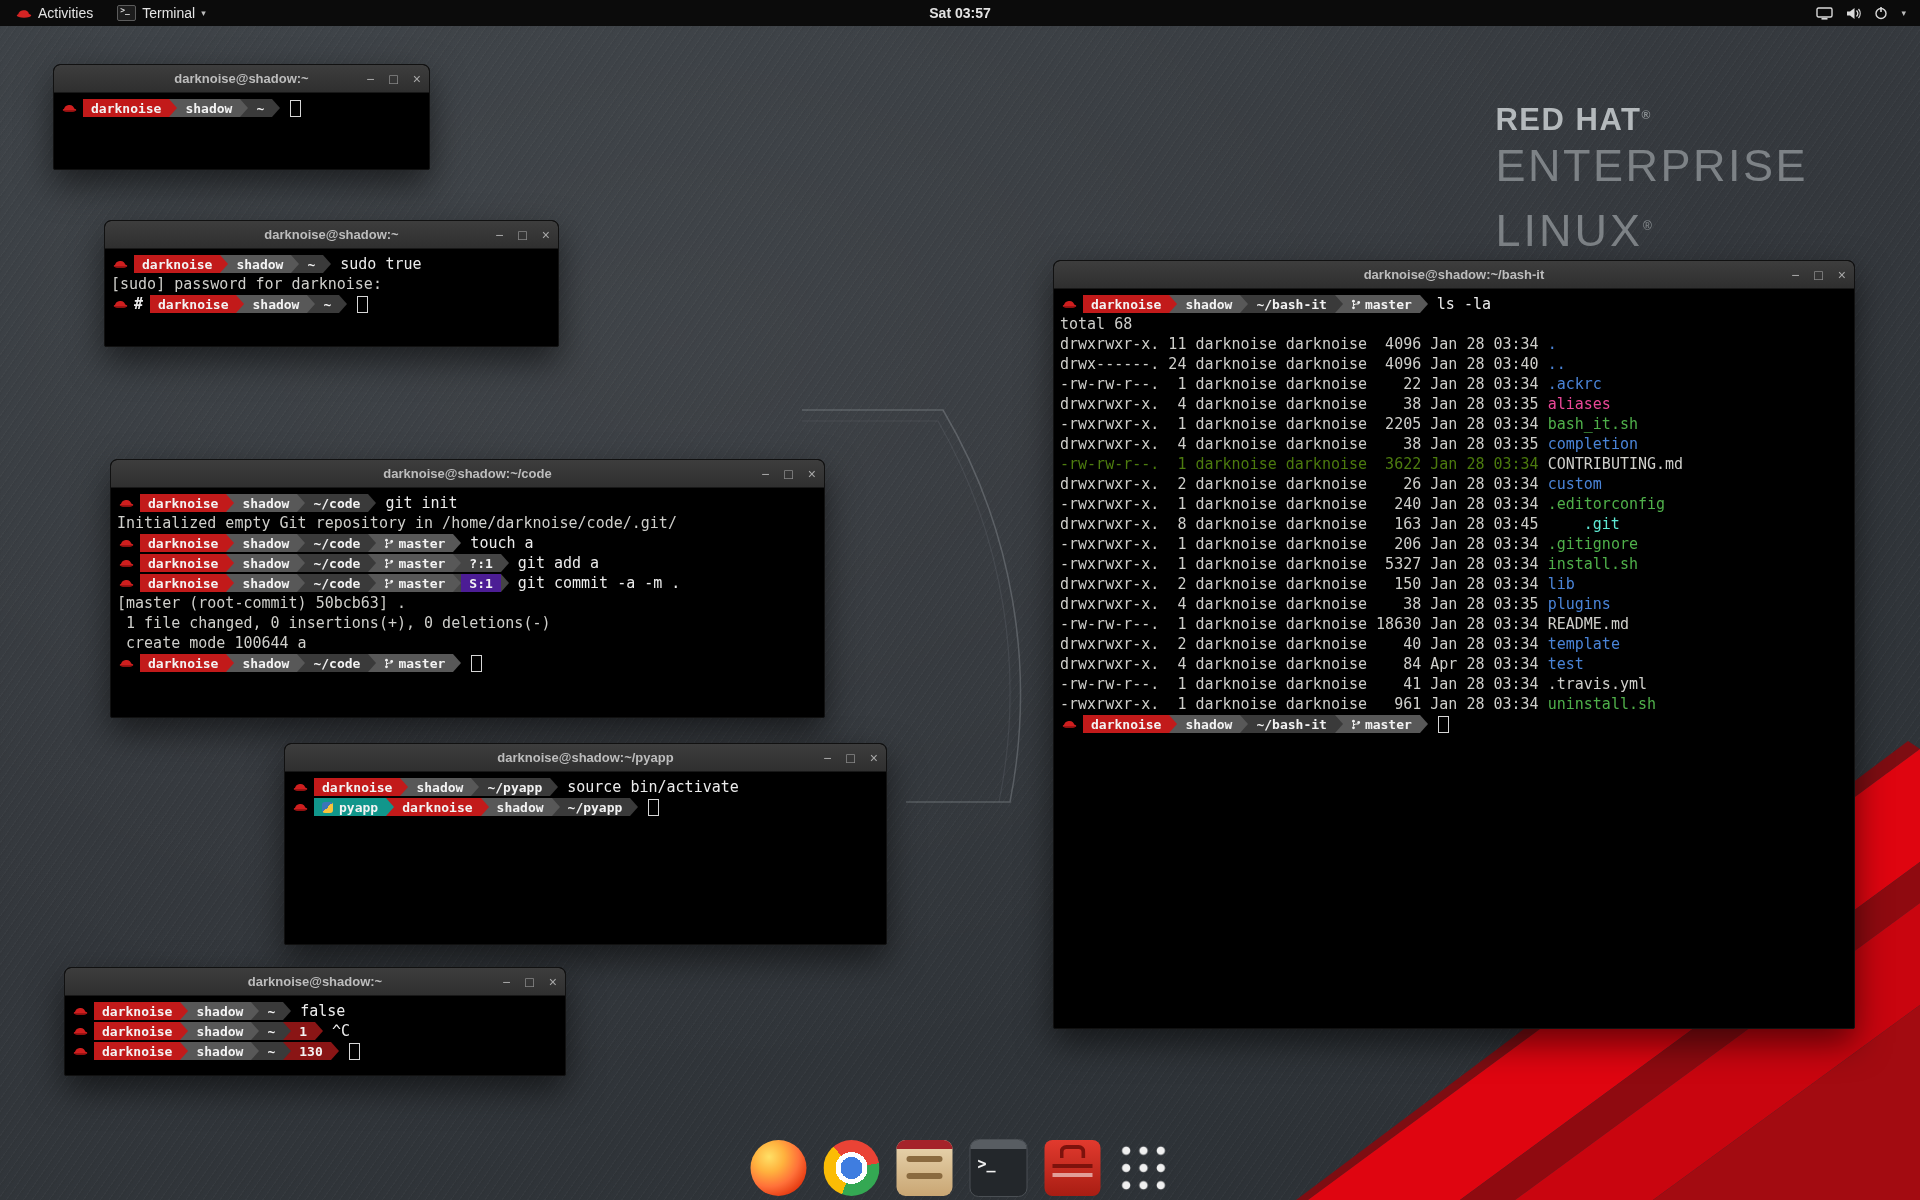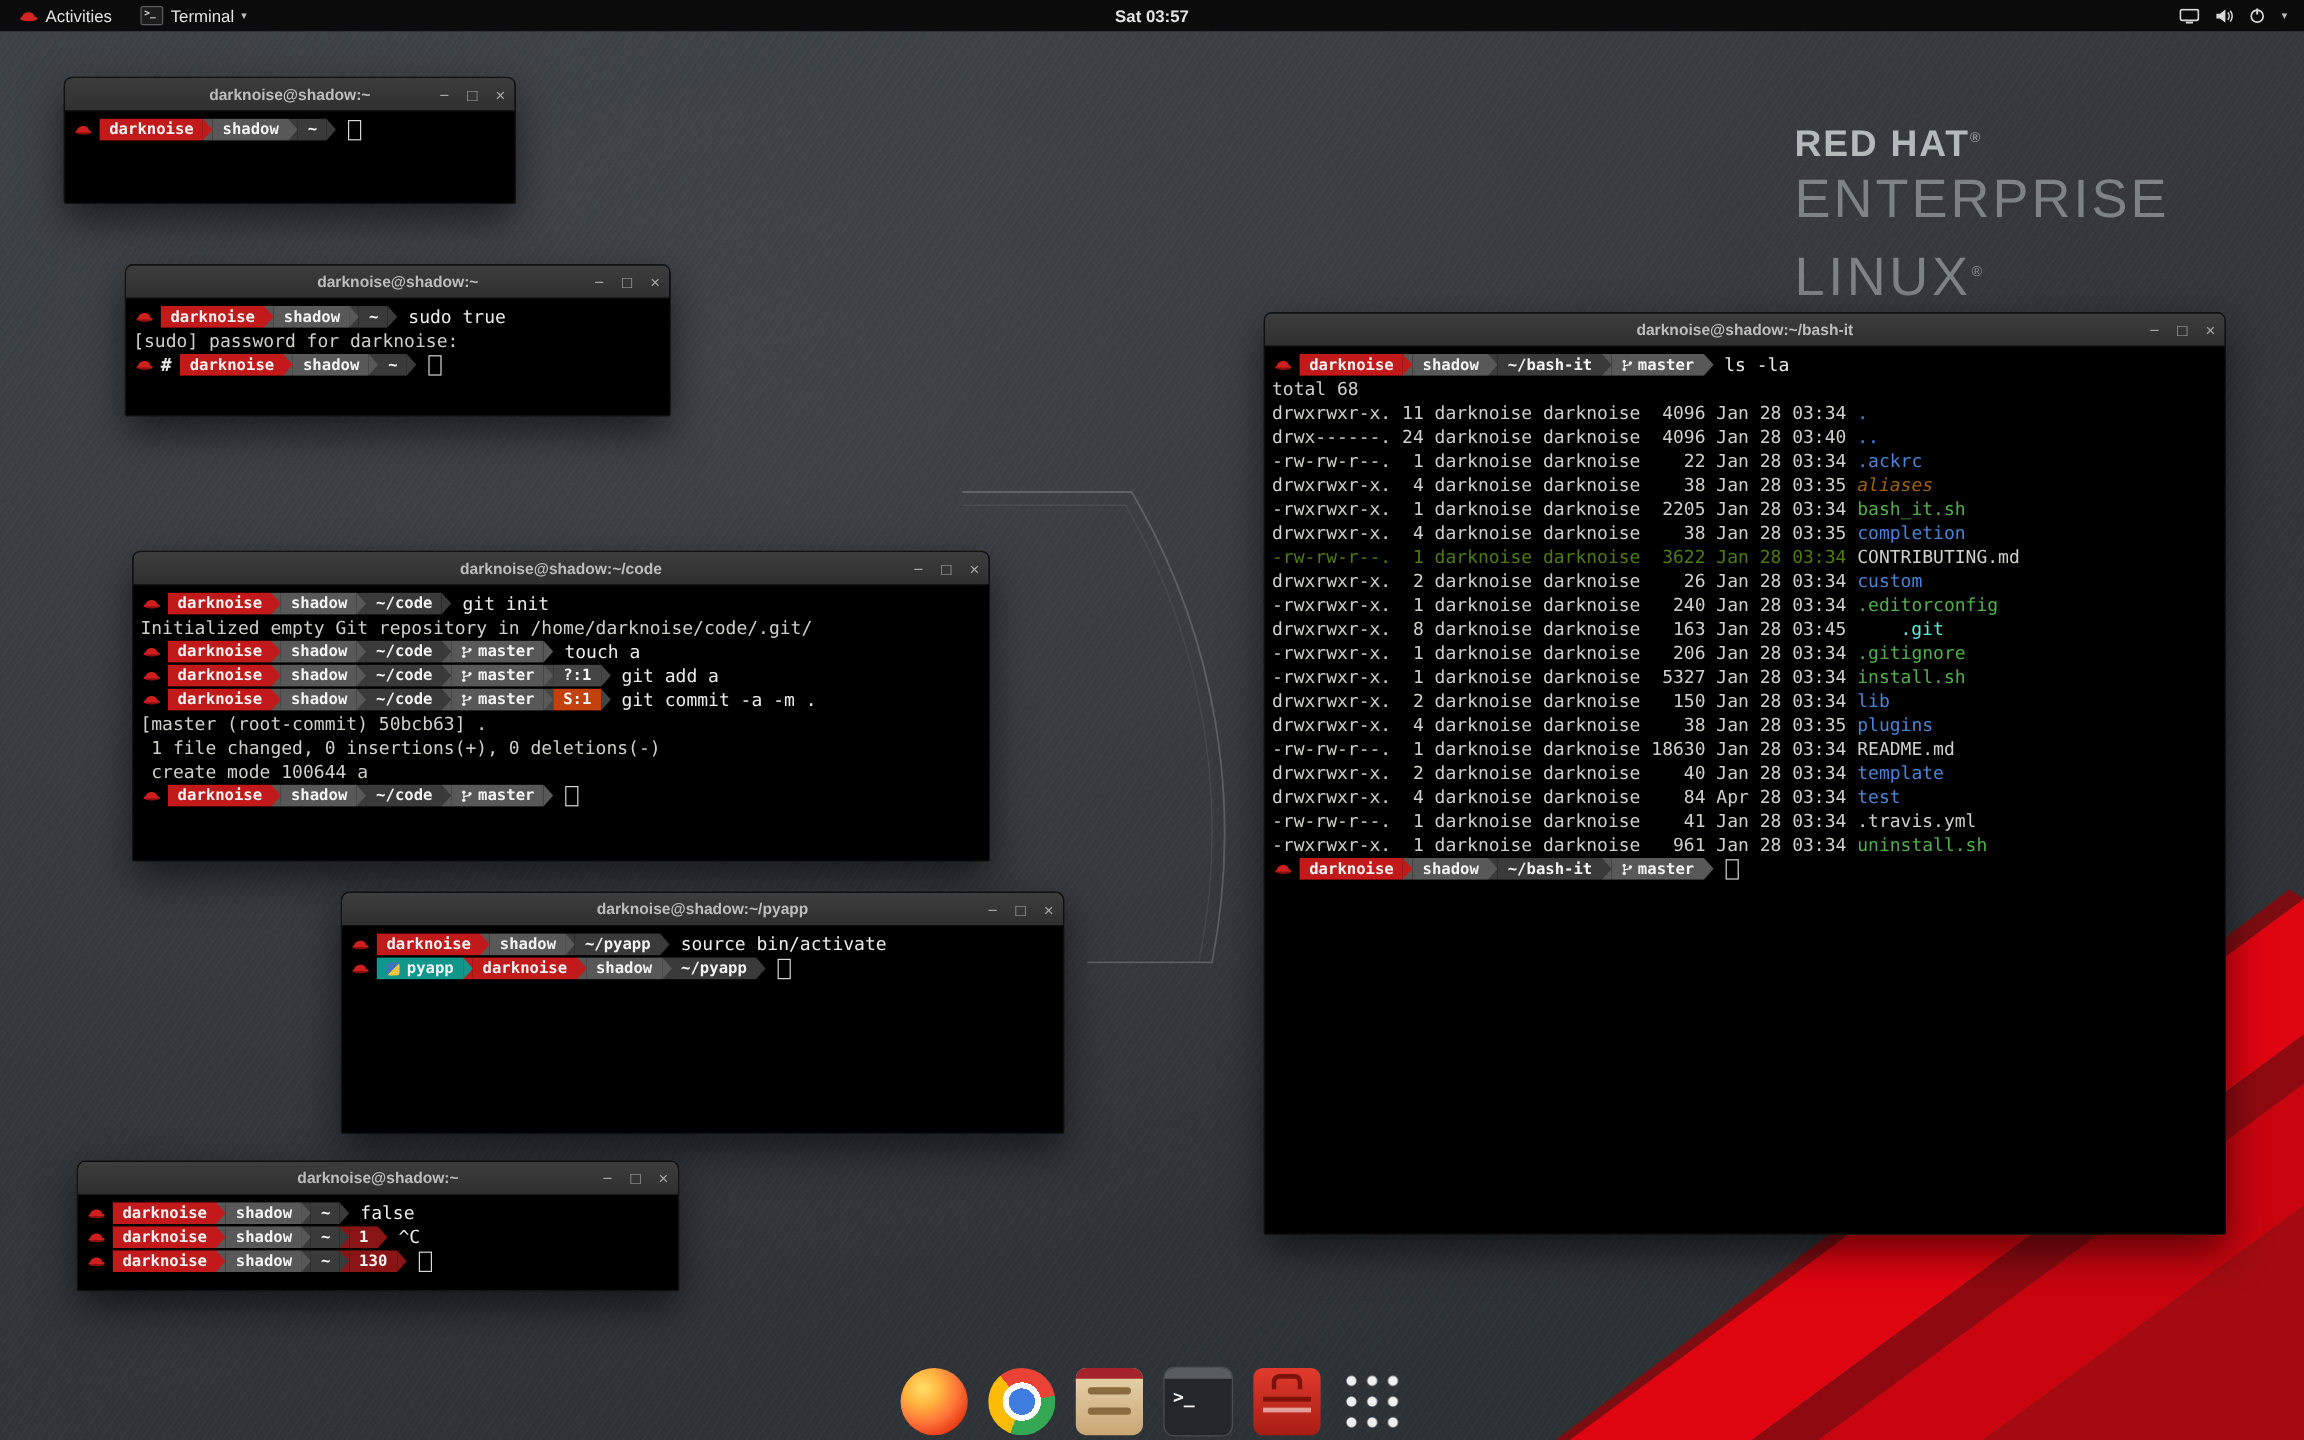--- a/index.html
+++ b/index.html
@@ -223,21 +223,21 @@
   </svg>master</span><span class="arr" style="border-left-color: rgb(88, 88, 88); background: rgb(69, 69, 69);"></span><span class="seg" style="background: rgb(69, 69, 69);">?:1</span><span class="arr" style="border-left-color: rgb(69, 69, 69); background: transparent;"></span><span class="cmd" style="color: rgb(236, 236, 236);">git add a</span></div>
       <div class="tline"><svg id="tpl-hat" class="hat" viewBox="0 0 22 13">
     <path d="M3 9 C3 3.5 8 2 11 2 C15 2 18 4.5 18 9 Z" fill="#cf1f1f"></path>
     <ellipse cx="11" cy="9.3" rx="10" ry="2.9" fill="#cf1f1f"></ellipse>
     <path d="M1.6 9.8 a9.4 2.6 0 0 0 18.8 0 Z" fill="#8f1010"></path>
   </svg><span class="seg" style="background: rgb(194, 26, 26);">darknoise</span><span class="arr" style="border-left-color: rgb(194, 26, 26); background: rgb(88, 88, 88);"></span><span class="seg" style="background: rgb(88, 88, 88);">shadow</span><span class="arr" style="border-left-color: rgb(88, 88, 88); background: rgb(58, 58, 58);"></span><span class="seg" style="background: rgb(58, 58, 58);">~/code</span><span class="arr" style="border-left-color: rgb(58, 58, 58); background: rgb(88, 88, 88);"></span><span class="seg" style="background: rgb(88, 88, 88);"><svg id="tpl-branch" class="bric" viewBox="0 0 12 14">
     <circle cx="3" cy="3" r="1.7" fill="#f0f0f0"></circle>
     <circle cx="3" cy="11" r="1.7" fill="#f0f0f0"></circle>
     <circle cx="9.2" cy="4.6" r="1.7" fill="#f0f0f0"></circle>
     <path d="M3 4.6 V9.4 M3 8.6 C3 6.4 6.2 6.4 9.2 6.4" stroke="#f0f0f0" stroke-width="1.2" fill="none"></path>
-  </svg>master</span><span class="arr" style="border-left-color: rgb(88, 88, 88); background: rgb(69, 69, 69);"></span><span class="seg" style="background: #c2410c;">S:1</span><span class="arr" style="border-left-color: rgb(69, 69, 69); background: transparent;"></span><span class="cmd" style="color: rgb(236, 236, 236);">git commit -a -m .</span></div>
+  </svg>master</span><span class="arr" style="border-left-color: rgb(88, 88, 88); background: rgb(69, 69, 69);"></span><span class="seg" style="background: #4c1d95;">S:1</span><span class="arr" style="border-left-color: rgb(69, 69, 69); background: transparent;"></span><span class="cmd" style="color: rgb(236, 236, 236);">git commit -a -m .</span></div>
       <div class="tline"><span style="color: rgb(207, 207, 203);">[master (root-commit) 50bcb63] .</span></div>
       <div class="tline"><span style="color: rgb(207, 207, 203);"> 1 file changed, 0 insertions(+), 0 deletions(-)</span></div>
       <div class="tline"><span style="color: rgb(207, 207, 203);"> create mode 100644 a</span></div>
       <div class="tline"><svg id="tpl-hat" class="hat" viewBox="0 0 22 13">
     <path d="M3 9 C3 3.5 8 2 11 2 C15 2 18 4.5 18 9 Z" fill="#cf1f1f"></path>
     <ellipse cx="11" cy="9.3" rx="10" ry="2.9" fill="#cf1f1f"></ellipse>
     <path d="M1.6 9.8 a9.4 2.6 0 0 0 18.8 0 Z" fill="#8f1010"></path>
   </svg><span class="seg" style="background: rgb(194, 26, 26);">darknoise</span><span class="arr" style="border-left-color: rgb(194, 26, 26); background: rgb(88, 88, 88);"></span><span class="seg" style="background: rgb(88, 88, 88);">shadow</span><span class="arr" style="border-left-color: rgb(88, 88, 88); background: rgb(58, 58, 58);"></span><span class="seg" style="background: rgb(58, 58, 58);">~/code</span><span class="arr" style="border-left-color: rgb(58, 58, 58); background: rgb(88, 88, 88);"></span><span class="seg" style="background: rgb(88, 88, 88);"><svg id="tpl-branch" class="bric" viewBox="0 0 12 14">
     <circle cx="3" cy="3" r="1.7" fill="#f0f0f0"></circle>
     <circle cx="3" cy="11" r="1.7" fill="#f0f0f0"></circle>
@@ -315,21 +315,21 @@
   </svg><span class="seg" style="background: rgb(194, 26, 26);">darknoise</span><span class="arr" style="border-left-color: rgb(194, 26, 26); background: rgb(88, 88, 88);"></span><span class="seg" style="background: rgb(88, 88, 88);">shadow</span><span class="arr" style="border-left-color: rgb(88, 88, 88); background: rgb(58, 58, 58);"></span><span class="seg" style="background: rgb(58, 58, 58);">~/bash-it</span><span class="arr" style="border-left-color: rgb(58, 58, 58); background: rgb(88, 88, 88);"></span><span class="seg" style="background: rgb(88, 88, 88);"><svg id="tpl-branch" class="bric" viewBox="0 0 12 14">
     <circle cx="3" cy="3" r="1.7" fill="#f0f0f0"></circle>
     <circle cx="3" cy="11" r="1.7" fill="#f0f0f0"></circle>
     <circle cx="9.2" cy="4.6" r="1.7" fill="#f0f0f0"></circle>
     <path d="M3 4.6 V9.4 M3 8.6 C3 6.4 6.2 6.4 9.2 6.4" stroke="#f0f0f0" stroke-width="1.2" fill="none"></path>
   </svg>master</span><span class="arr" style="border-left-color: rgb(88, 88, 88); background: transparent;"></span><span class="cmd" style="color: rgb(236, 236, 236);">ls -la</span></div>
       <div class="tline"><span style="color: rgb(207, 207, 203);">total 68</span></div>
       <div class="tline"><span style="color: rgb(207, 207, 203);">drwxrwxr-x. 11 darknoise darknoise  4096 Jan 28 03:34 </span><span style="color: rgb(74, 132, 216);">.</span></div>
       <div class="tline"><span style="color: rgb(207, 207, 203);">drwx------. 24 darknoise darknoise  4096 Jan 28 03:40 </span><span style="color: rgb(74, 132, 216);">..</span></div>
       <div class="tline"><span style="color: rgb(207, 207, 203);">-rw-rw-r--.  1 darknoise darknoise    22 Jan 28 03:34 </span><span style="color: rgb(74, 132, 216);">.ackrc</span></div>
-      <div class="tline"><span style="color: rgb(207, 207, 203);">drwxrwxr-x.  4 darknoise darknoise    38 Jan 28 03:35 </span><span style="color: #a16207; font-style: italic;">aliases</span></div>
+      <div class="tline"><span style="color: rgb(207, 207, 203);">drwxrwxr-x.  4 darknoise darknoise    38 Jan 28 03:35 </span><span style="color: #ec4899;">aliases</span></div>
       <div class="tline"><span style="color: rgb(207, 207, 203);">-rwxrwxr-x.  1 darknoise darknoise  2205 Jan 28 03:34 </span><span style="color: rgb(79, 176, 74);">bash_it.sh</span></div>
       <div class="tline"><span style="color: rgb(207, 207, 203);">drwxrwxr-x.  4 darknoise darknoise    38 Jan 28 03:35 </span><span style="color: rgb(74, 132, 216);">completion</span></div>
       <div class="tline"><span style="color: #4d7c0f;">-rw-rw-r--.  1 darknoise darknoise  3622 Jan 28 03:34 </span><span style="color: rgb(207, 207, 203);">CONTRIBUTING.md</span></div>
       <div class="tline"><span style="color: rgb(207, 207, 203);">drwxrwxr-x.  2 darknoise darknoise    26 Jan 28 03:34 </span><span style="color: rgb(74, 132, 216);">custom</span></div>
       <div class="tline"><span style="color: rgb(207, 207, 203);">-rwxrwxr-x.  1 darknoise darknoise   240 Jan 28 03:34 </span><span style="color: rgb(79, 176, 74);">.editorconfig</span></div>
       <div class="tline"><span style="color: rgb(207, 207, 203);">drwxrwxr-x.  8 darknoise darknoise   163 Jan 28 03:45 </span><span style="color: #5eead4; margin-left: 36px;">.git</span></div>
       <div class="tline"><span style="color: rgb(207, 207, 203);">-rwxrwxr-x.  1 darknoise darknoise   206 Jan 28 03:34 </span><span style="color: rgb(79, 176, 74);">.gitignore</span></div>
       <div class="tline"><span style="color: rgb(207, 207, 203);">-rwxrwxr-x.  1 darknoise darknoise  5327 Jan 28 03:34 </span><span style="color: rgb(79, 176, 74);">install.sh</span></div>
       <div class="tline"><span style="color: rgb(207, 207, 203);">drwxrwxr-x.  2 darknoise darknoise   150 Jan 28 03:34 </span><span style="color: rgb(74, 132, 216);">lib</span></div>
       <div class="tline"><span style="color: rgb(207, 207, 203);">drwxrwxr-x.  4 darknoise darknoise    38 Jan 28 03:35 </span><span style="color: rgb(74, 132, 216);">plugins</span></div>

